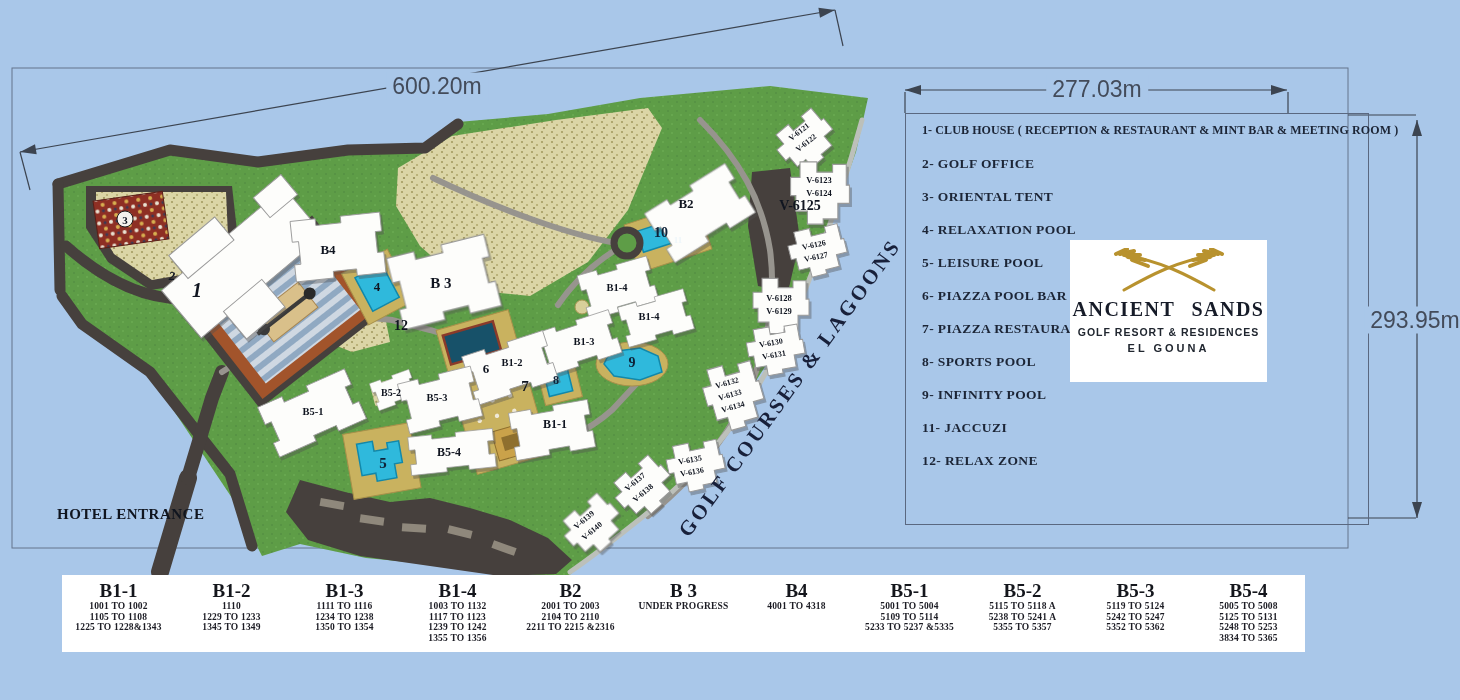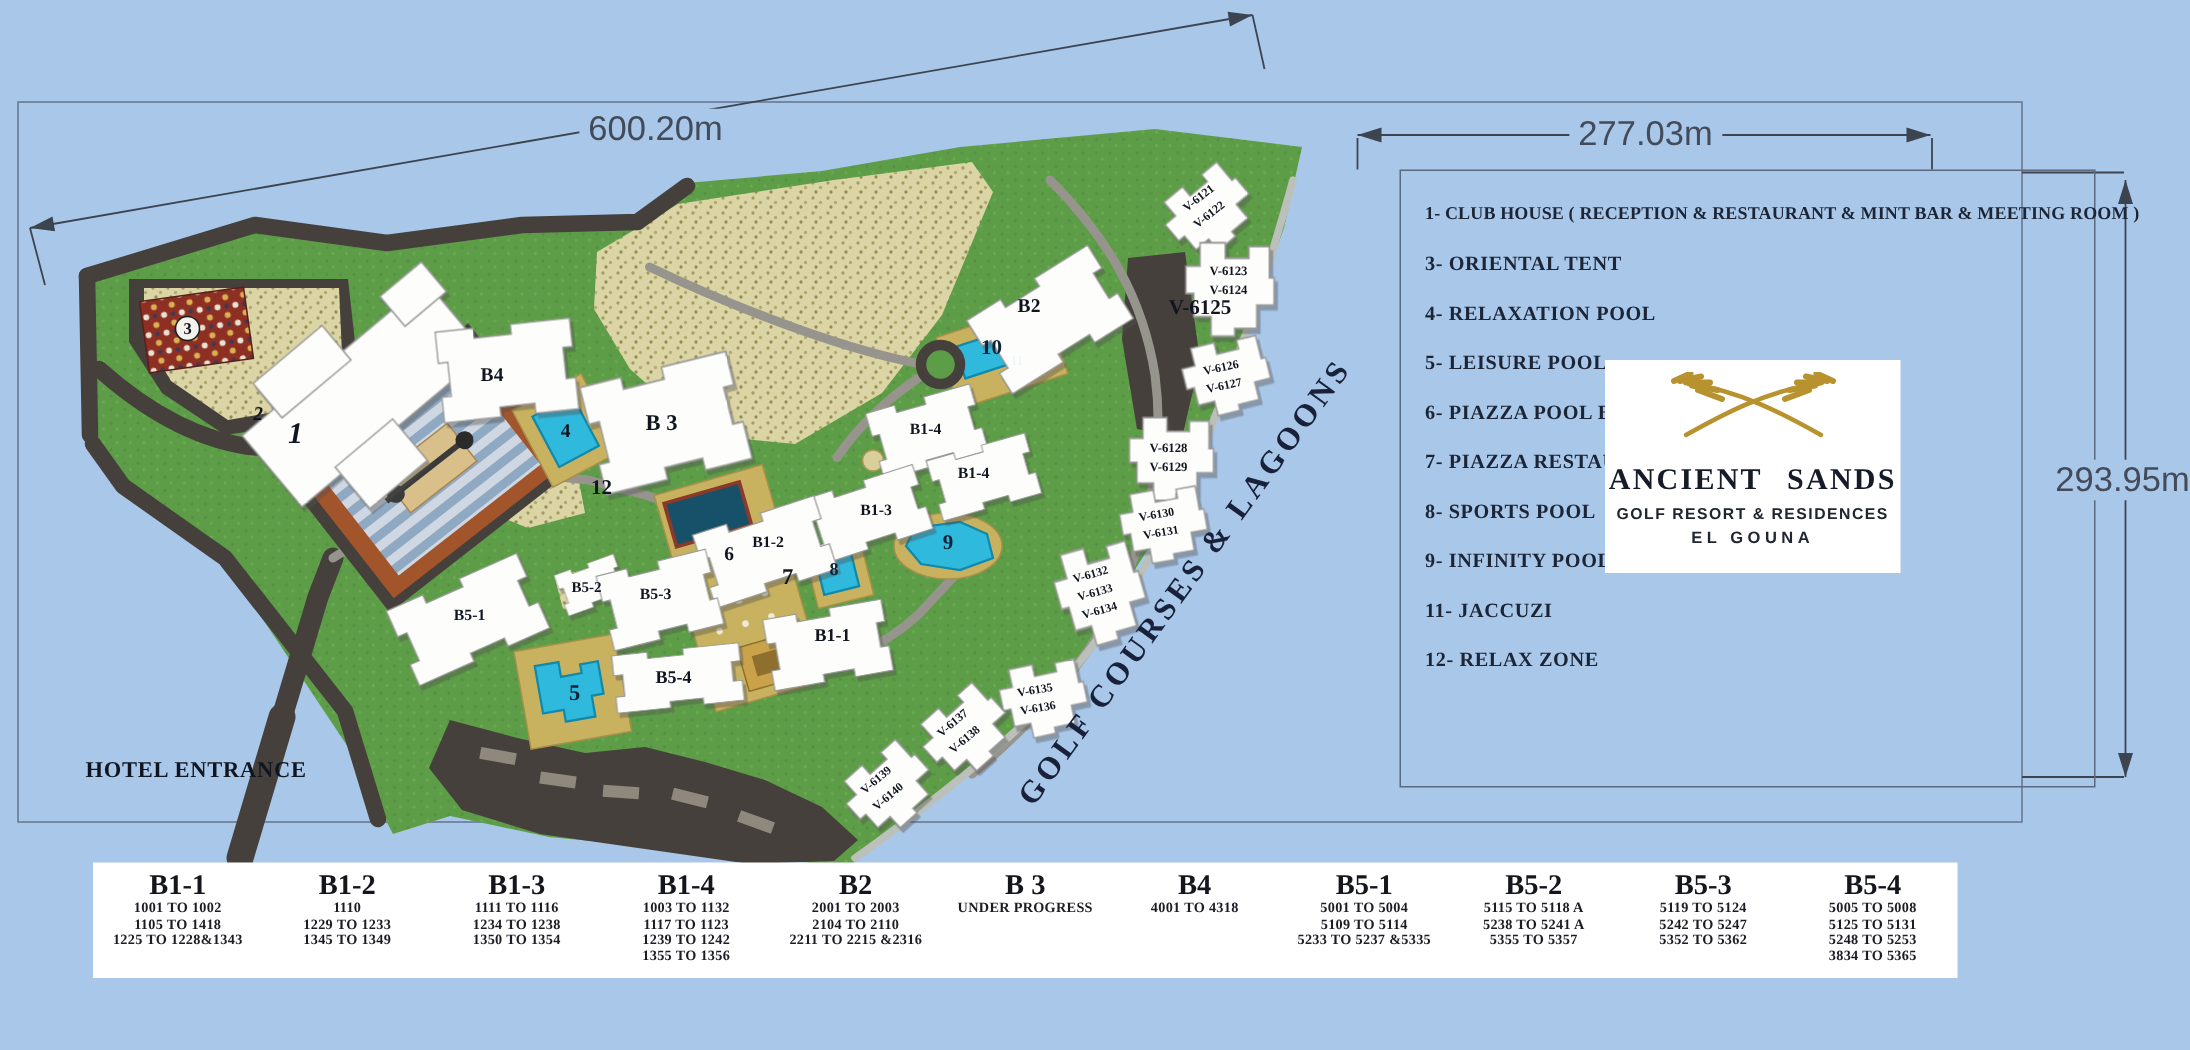--- a/index.html
+++ b/index.html
@@ -26,29 +26,29 @@
   #map-overlay{position:absolute;left:0;top:0;width:1460px;height:700px;z-index:2;}
   .map-label{position:absolute;font-weight:700;color:#101520;white-space:nowrap;
      font-family:"Liberation Serif",serif;transform:translate(-50%,-50%);}
   .map-label.circ{background:#f4f2ec;border:1.5px solid #1d1d1d;border-radius:50%;
      width:15px;height:15px;display:flex;align-items:center;justify-content:center;}
   .hotel-entrance{position:absolute;left:57px;top:506px;font-size:15px;font-weight:700;
      letter-spacing:.5px;color:#10151f;z-index:2;white-space:nowrap;}
   .water-label{position:absolute;left:790px;top:388px;
      transform:translate(-50%,-50%) rotate(-54deg);font-size:21px;font-weight:700;
      letter-spacing:3px;color:#18203a;white-space:nowrap;z-index:2;}
-  .legend-box{position:absolute;left:933px;top:113px;width:464px;height:412px;
-     border:1px solid #5a6880;z-index:3;box-sizing:border-box;padding-top:12px;}
+  .legend-box{position:absolute;left:905px;top:113px;width:464px;height:412px;
+     border:1px solid #5a6880;z-index:3;box-sizing:border-box;}
   .legend-item{height:33px;display:flex;align-items:center;font-weight:700;
      font-size:13.5px;letter-spacing:.4px;color:#1c2536;padding-left:16px;white-space:nowrap;}
   .legend-item:first-child{font-size:12px;letter-spacing:.1px;}
   .logo-box{position:absolute;left:1070px;top:240px;width:197px;height:142px;
      background:#ffffff;z-index:3;display:flex;flex-direction:column;align-items:center;}
   .logo-title{font-size:20px;font-weight:700;letter-spacing:1.5px;word-spacing:10px;
-     color:#161b28;margin-top:17px;text-align:right;}
+     color:#161b28;margin-top:6px;text-align:right;}
   .logo-sub{font-family:"Liberation Sans",sans-serif;font-size:10.5px;font-weight:700;
      letter-spacing:1px;color:#20262f;margin-top:5px;}
   .logo-city{font-family:"Liberation Sans",sans-serif;font-size:11px;font-weight:700;
      letter-spacing:3px;color:#20262f;margin-top:4px;}
   .units-table{position:absolute;left:62px;top:575px;width:1243px;height:77px;
      background:#ffffff;display:flex;z-index:3;}
   .tcol{flex:1;text-align:center;padding-top:5px;}
   .tcol-h{font-size:19px;font-weight:700;color:#14161c;line-height:21px;}
   .tcol-u{font-size:9.5px;font-weight:700;line-height:10.5px;color:#1c1c24;letter-spacing:.2px;}
   .tcol-u:first-of-type{margin-top:3px;}
@@ -273,20 +273,21 @@
     <div class="map-label" style="left: 592px; top: 531px; font-size: 8px; transform: translate(-50%, -50%) rotate(-40deg);">V-6140</div>
   </div>
 
 <div class="dim-label" style="left:437px;top:86px;">600.20m</div>
 <div class="dim-label" style="left:1097px;top:89px;">277.03m</div>
 <div class="dim-label" style="left:1415px;top:320px;">293.95m</div>
 
 <div class="legend-box">
   <div>
       <div class="legend-item">1- CLUB HOUSE  ( RECEPTION &amp; RESTAURANT &amp; MINT BAR &amp; MEETING ROOM )</div>
+      <div class="legend-item">2-  GOLF OFFICE</div>
       <div class="legend-item">3-  ORIENTAL TENT</div>
       <div class="legend-item">4-  RELAXATION POOL</div>
       <div class="legend-item">5-  LEISURE POOL</div>
       <div class="legend-item">6- PIAZZA POOL BAR</div>
       <div class="legend-item">7- PIAZZA RESTAURANT</div>
       <div class="legend-item">8- SPORTS POOL</div>
       <div class="legend-item">9- INFINITY POOL</div>
       <div class="legend-item">11- JACCUZI</div>
       <div class="legend-item">12- RELAX  ZONE</div>
     </div>
@@ -315,21 +316,21 @@
   </svg>
   <div class="logo-title">ANCIENT SANDS</div>
   <div class="logo-sub">GOLF RESORT &amp; RESIDENCES</div>
   <div class="logo-city">EL GOUNA</div>
 </div>
 
 <div class="units-table">
     <div class="tcol">
       <div class="tcol-h">B1-1</div>
       <div class="tcol-u">1001 TO 1002</div>
-      <div class="tcol-u">1105 TO 1418</div>
+      <div class="tcol-u">1105 TO 1108</div>
       <div class="tcol-u">1225 TO 1228&amp;1343</div>
     </div>
     <div class="tcol">
       <div class="tcol-h">B1-2</div>
       <div class="tcol-u">1110</div>
       <div class="tcol-u">1229 TO 1233</div>
       <div class="tcol-u">1345 TO 1349</div>
     </div>
     <div class="tcol">
       <div class="tcol-h">B1-3</div>

